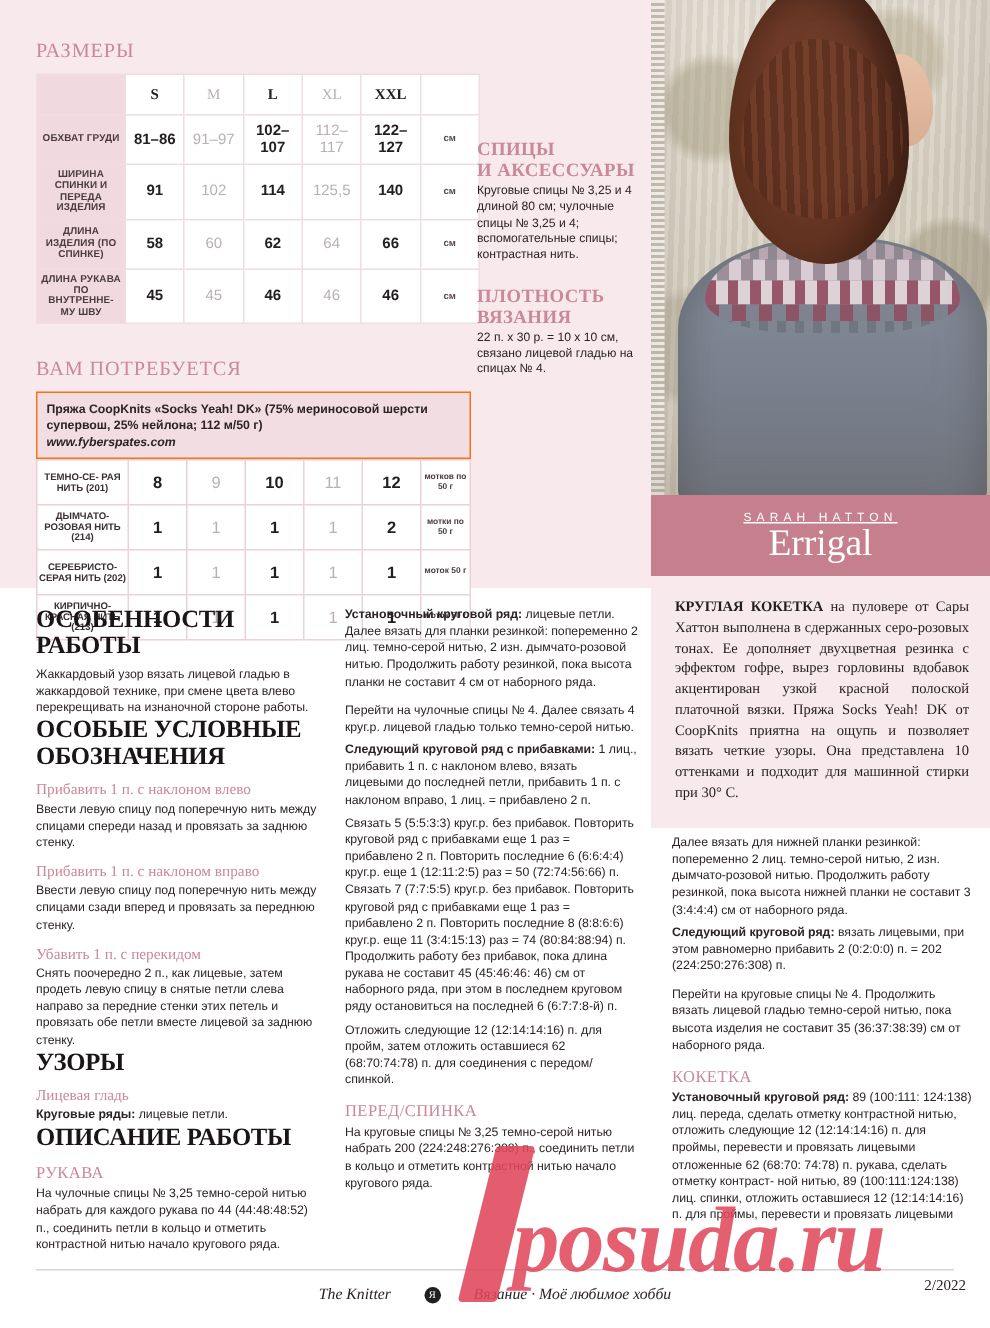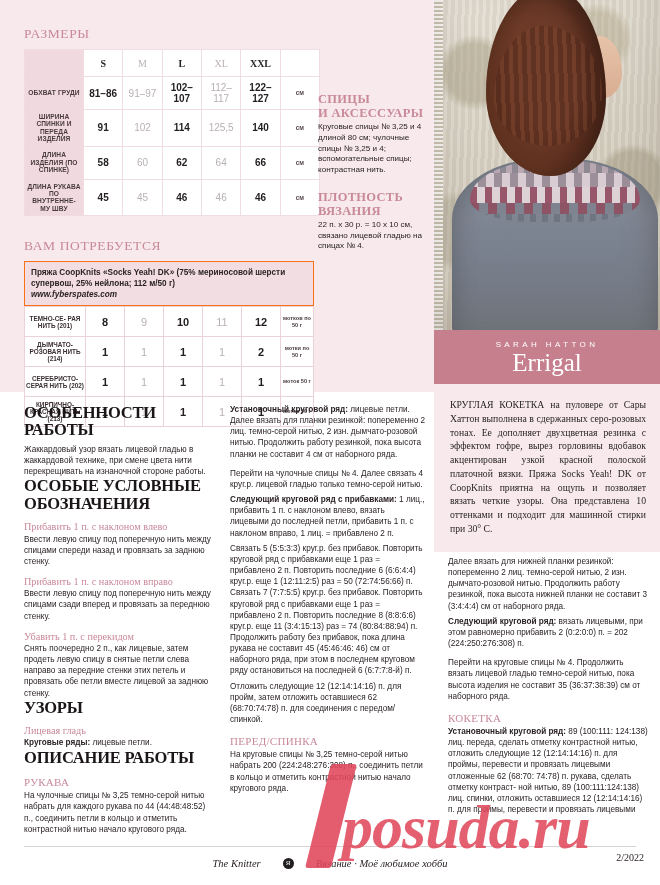--- a/index.html
+++ b/index.html
@@ -148,36 +148,37 @@
 
   
   .titlebar{
     position:absolute;left:434px;top:330px;width:226px;height:54px;
     background:#c57f8d;color:#fff;
     display:flex;flex-direction:column;align-items:center;justify-content:center;
   }
   .titlebar .designer{
     font-size:8px;letter-spacing:3.4px;font-weight:400;margin-bottom:1px;
     font-family:"Liberation Sans",sans-serif;
+    text-decoration:underline;
   }
   .titlebar .title{
     font-family:"Liberation Serif",serif;font-size:25px;font-weight:400;line-height:1;
   }
 
   
   .intro{
     position:absolute;left:434px;top:384px;width:226px;height:168px;
     background:#f7e9ec;
   }
   .intro p{
     margin:0;padding:14px 14px 0 16px;
     font-family:"Liberation Serif",serif;
     font-size:9.7px;line-height:1.42;color:#231f20;text-align:justify;
   }
-  .intro b{font-weight:400;}
+  .intro b{font-weight:700;}
 
   
   .col{position:absolute;top:404px;font-size:8.2px;line-height:1.36;color:#2b2326;}
   .col p{margin:0 0 0 0;}
   .col1{left:24px;width:192px;}
   .col2{left:230px;width:196px;}
   .col3{left:448px;width:200px;top:556px;}
 
   h2.big{
     font-family:"Liberation Serif",serif;
@@ -383,21 +384,21 @@
     <div class="designer">SARAH HATTON</div>
     <div class="title">Errigal</div>
   </div>
 
   <div class="intro">
     <p><b>КРУГЛАЯ КОКЕТКА</b><span> на пуловере от Сары Хаттон выполнена в сдержанных серо-розовых тонах. Ее дополняет двухцветная резинка с эффектом гофре, вырез горловины вдобавок акцентирован узкой красной полоской платочной вязки. Пряжа Socks Yeah! DK от CoopKnits приятна на ощупь и позволяет вязать четкие узоры. Она представлена 10 оттенками и подходит для машинной стирки при 30° С.</span></p>
   </div>
 
   <div class="col col1">
     <h2 class="big">ОСОБЕННОСТИ РАБОТЫ</h2>
-    <p class="para">Жаккардовый узор вязать лицевой гладью в жаккардовой технике, при смене цвета нити перекрещивать на изнаночной стороне работы.</p>
+    <p class="para">Жаккардовый узор вязать лицевой гладью в жаккардовой технике, при смене цвета влево перекрещивать на изнаночной стороне работы.</p>
 
     <h2 class="big">
       <span>ОСОБЫЕ УСЛОВНЫЕ</span><br>
       <span>ОБОЗНАЧЕНИЯ</span>
     </h2>
 
     <h3 class="pink">Прибавить 1 п. с наклоном влево</h3>
     <p class="para">Ввести левую спицу под поперечную нить между спицами спереди назад и провязать за заднюю стенку.</p>
 
     <h3 class="pink">Прибавить 1 п. с наклоном вправо</h3>

